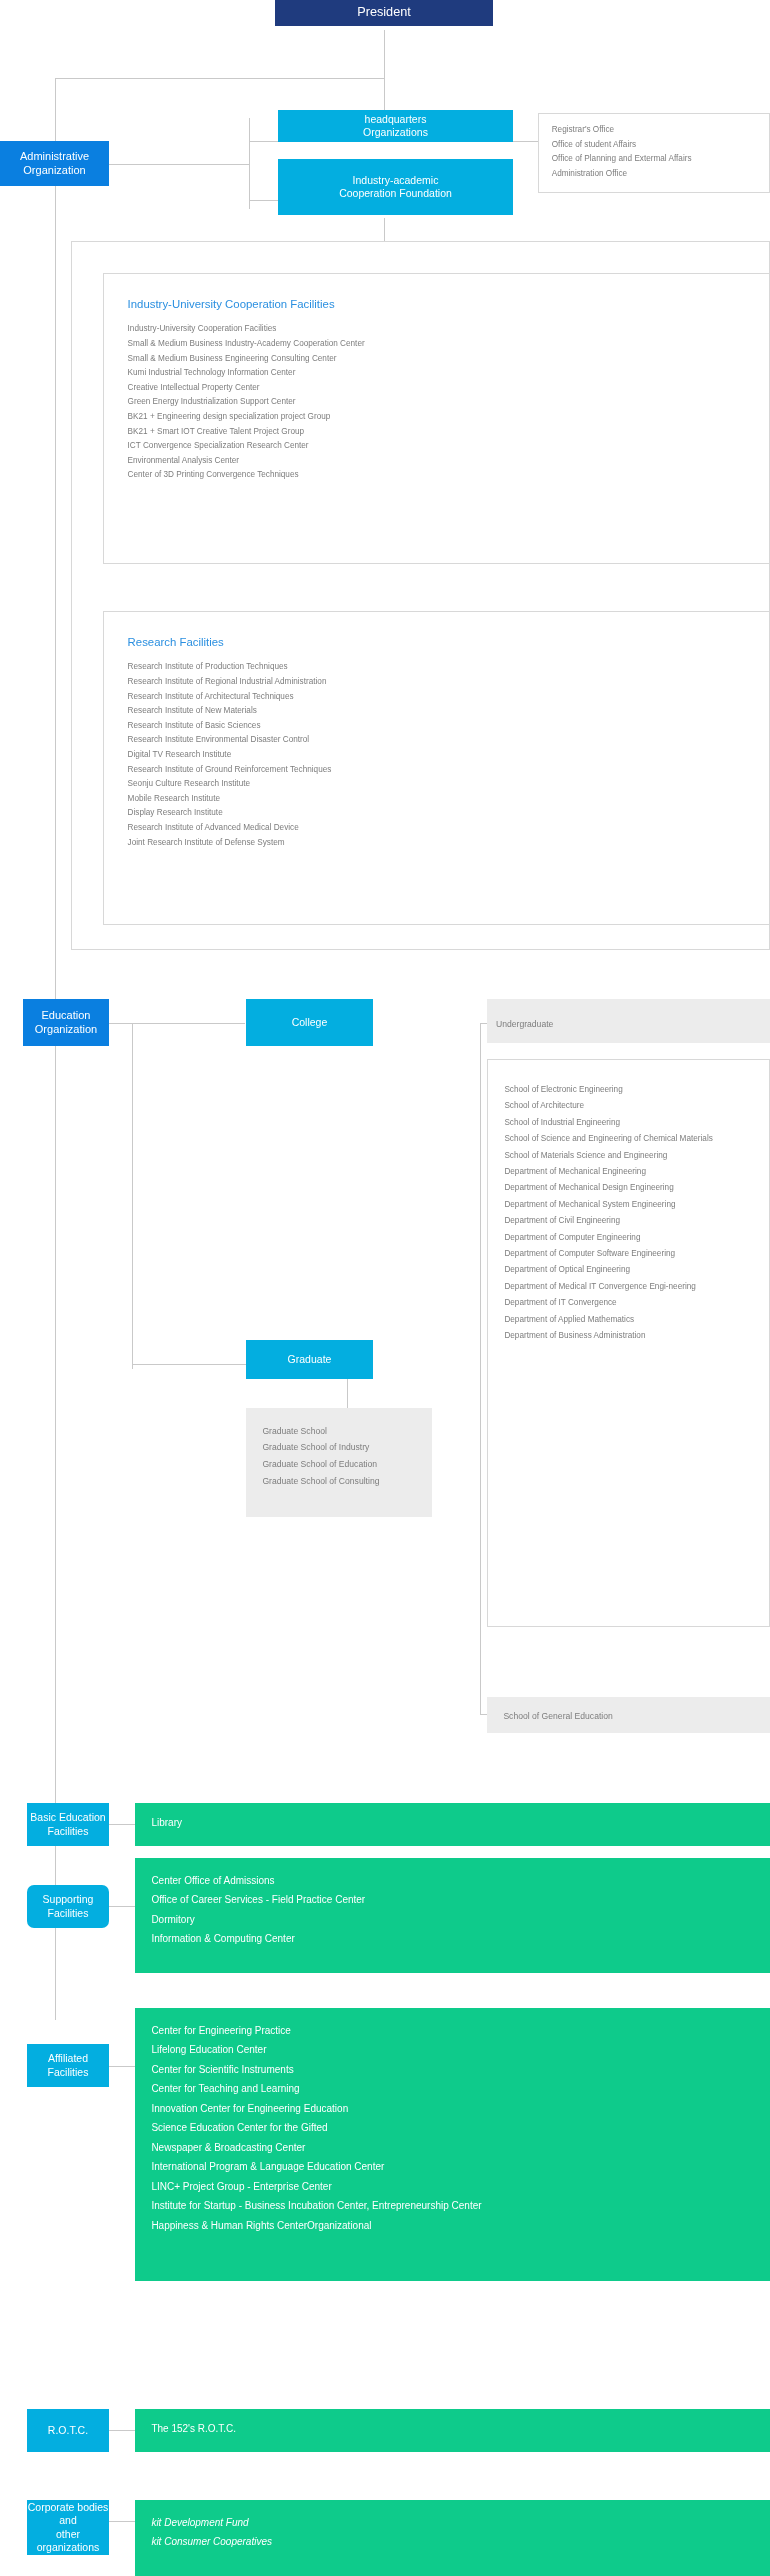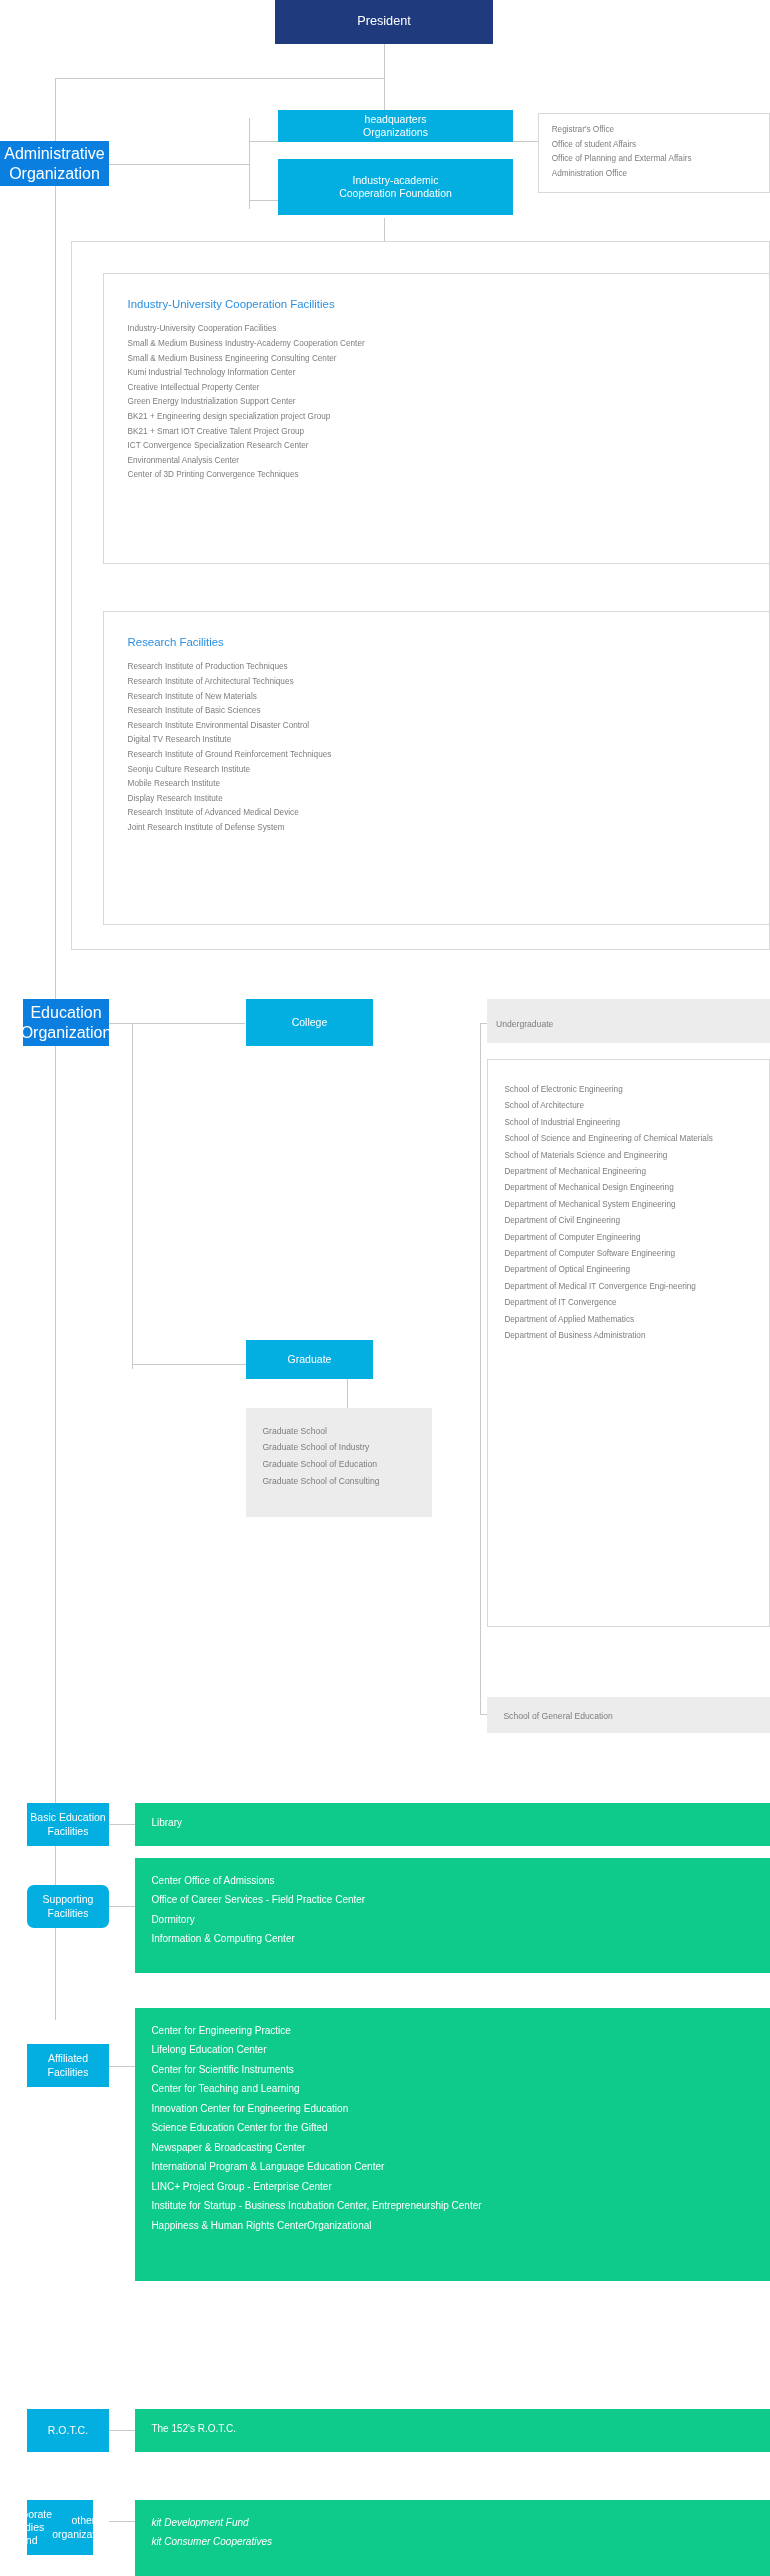--- a/index.html
+++ b/index.html
@@ -23,21 +23,21 @@
     text-align: center;
     color: #ffffff;
     line-height: 1.25;
   }
   .box-president {
     background: #1f3b7e;
     font-size: 12.7px;
   }
   .box-l1 {
     background: #0a7fe0;
-    font-size: 16px;
+    font-size: 11px;
   }
   .box-l2 {
     background: #03aee0;
     font-size: 10.5px;
   }
   .panel-gray {
     position: absolute;
     background: #ececec;
     color: #7d7d7d;
     font-size: 8.6px;
@@ -113,21 +113,21 @@
   <div class="ln lnh" style="left:480px; top:1714px; width:7.3px;"></div>
 
   <div class="ln lnv" style="left:347px; top:1379px; height:29px;"></div>
 
   <div class="ln lnh" style="left:109px; top:1824px; width:25.5px;"></div>
   <div class="ln lnh" style="left:109px; top:1906px; width:25.5px;"></div>
   <div class="ln lnh" style="left:109px; top:2066px; width:25.5px;"></div>
   <div class="ln lnh" style="left:109px; top:2430px; width:25.5px;"></div>
   <div class="ln lnh" style="left:109px; top:2521px; width:25.5px;"></div>
 
-  <div class="box box-president" style="left:275px; top:0px; width:218px; height:44px;">
+  <div class="box box-president" style="left:275px; top:0px; width:218px; height:26px;">
     <span>President</span>
   </div>
 
   <div class="box box-l1" style="left:0px; top:141px; width:109px; height:45px;">
     <span>Administrative Organization</span>
   </div>
 
   <div class="box box-l2" style="left:278px; top:110px; width:235px; height:32px; flex-direction:column;">
     <span>headquarters</span>
     <span>Organizations</span>
@@ -158,20 +158,21 @@
     <span class="li">BK21 + Engineering design specialization project Group</span>
     <span class="li">BK21 + Smart IOT Creative Talent Project Group</span>
     <span class="li">ICT Convergence Specialization Research Center</span>
     <span class="li">Environmental Analysis Center</span>
     <span class="li">Center of 3D Printing Convergence Techniques</span>
   </div>
 
   <div class="panel-white" style="left:103px; top:611px; width:667px; height:314px; padding:20px 23.6px;">
     <span class="sec-title">Research Facilities</span>
     <span class="li">Research Institute of Production Techniques</span>
+    <span class="li">Research Institute of Regional Industrial Administration</span>
     <span class="li">Research Institute of Architectural Techniques</span>
     <span class="li">Research Institute of New Materials</span>
     <span class="li">Research Institute of Basic Sciences</span>
     <span class="li">Research Institute Environmental Disaster Control</span>
     <span class="li">Digital TV Research Institute</span>
     <span class="li">Research Institute of Ground Reinforcement Techniques</span>
     <span class="li">Seonju Culture Research Institute</span>
     <span class="li">Mobile Research Institute</span>
     <span class="li">Display Research Institute</span>
     <span class="li">Research Institute of Advanced Medical Device</span>
@@ -258,21 +259,21 @@
     <span class="li">Happiness &amp; Human Rights CenterOrganizational</span>
   </div>
 
   <div class="box box-l2" style="left:27px; top:2409px; width:82px; height:43px;">
     <span>R.O.T.C.</span>
   </div>
   <div class="panel-green" style="left:135px; top:2409px; width:636px; height:43px; padding:12.7px 16.4px; line-height:1.4;">
     <span class="li">The 152's R.O.T.C.</span>
   </div>
 
-  <div class="box box-l2" style="left:27px; top:2500px; width:66px; height:55px; flex-direction:row;">
+  <div class="box box-l2" style="left:27px; top:2500px; width:82px; height:55px; flex-direction:column;">
     <span>Corporate bodies and</span>
     <span>other organizations</span>
   </div>
   <div class="panel-green" style="left:135px; top:2500px; width:636px; height:76px; padding:12.7px 16.4px; line-height:1.95;font-style:italic;">
     <span class="li">kit Development Fund</span>
     <span class="li">kit Consumer Cooperatives</span>
   </div>
 
 </div>
 

